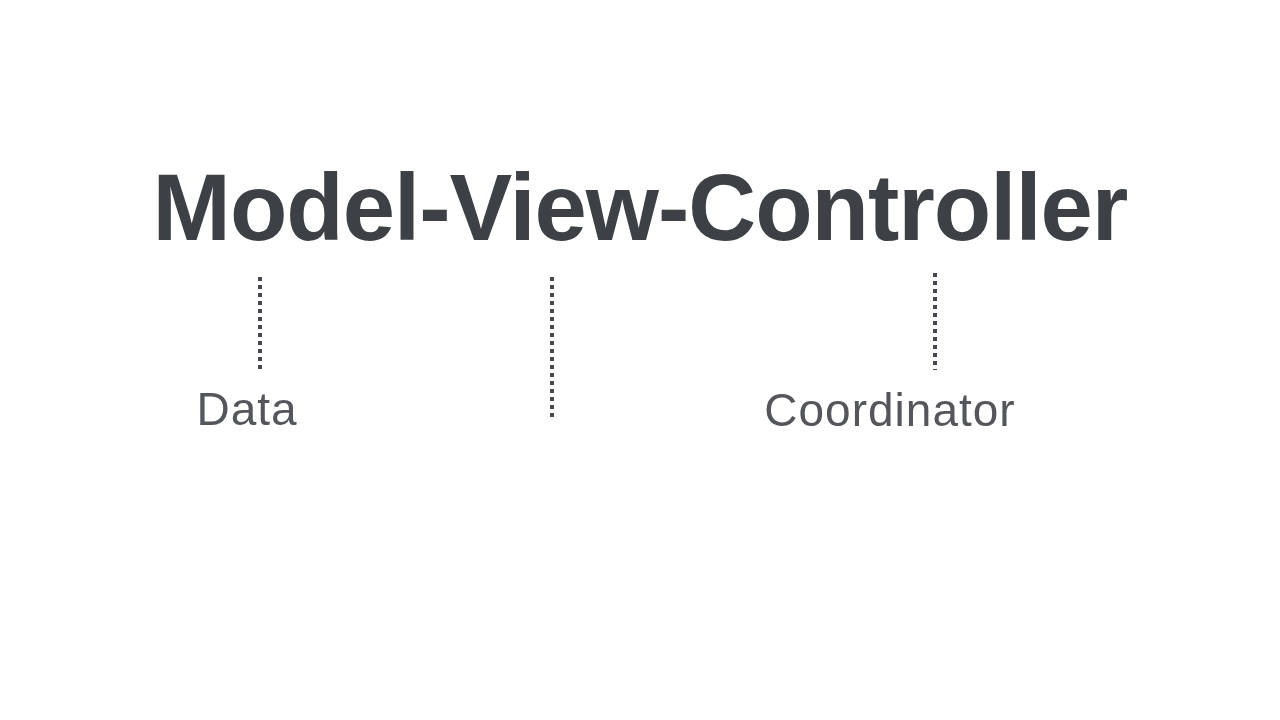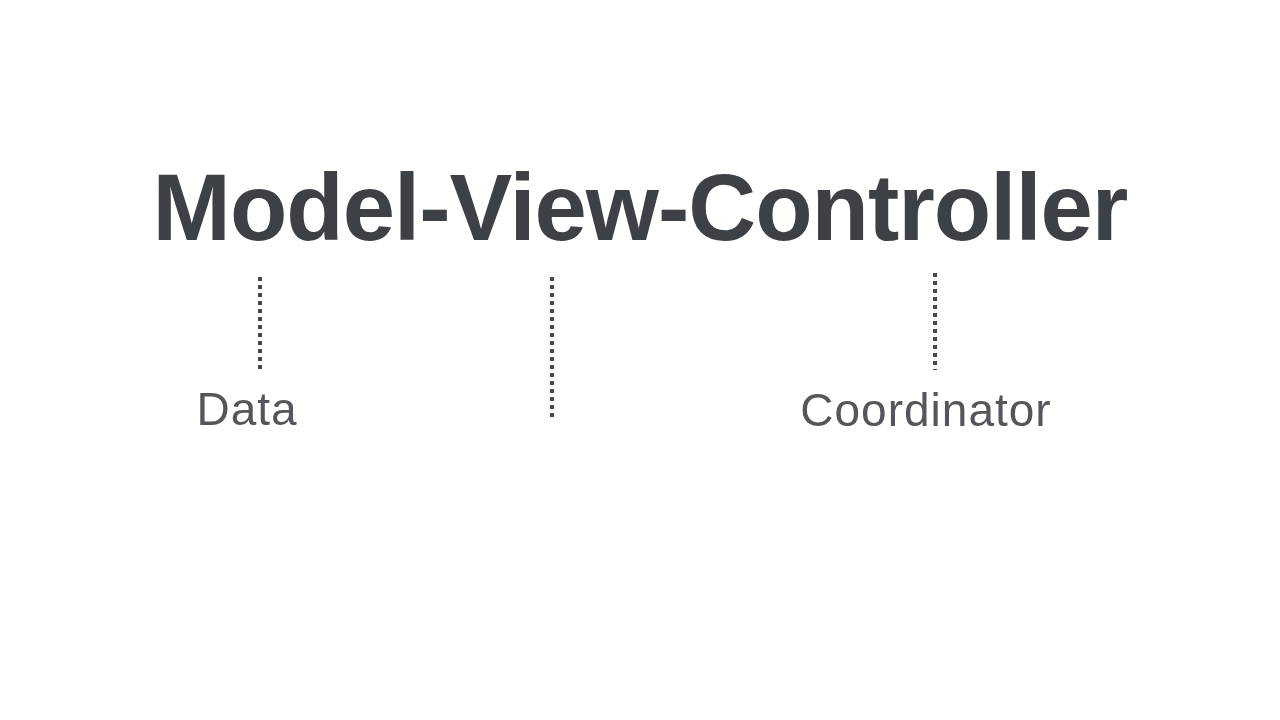--- a/index.html
+++ b/index.html
@@ -47,21 +47,21 @@
     transform: translateX(-50%);
     white-space: nowrap;
     font-size: 46px;
     line-height: 1.0;
     font-weight: 400;
     letter-spacing: 1px;
     color: var(--label, #54565b);
   }
   .node-label.l-model      { left: 247px; top: 386px; }
   .node-label.l-view       { left: 541px; top: 440px; }
-  .node-label.l-controller { left: 926px; top: 387px; text-align: right; }
+  .node-label.l-controller { left: 890px; top: 387px; text-align: right; }
 </style>
 </head>
 <body>
 
 <div class="stage">
 
   <h1 class="title">Model-View-Controller</h1>
 
   <div class="connector c-model"></div>
   <div class="connector c-view"></div>

